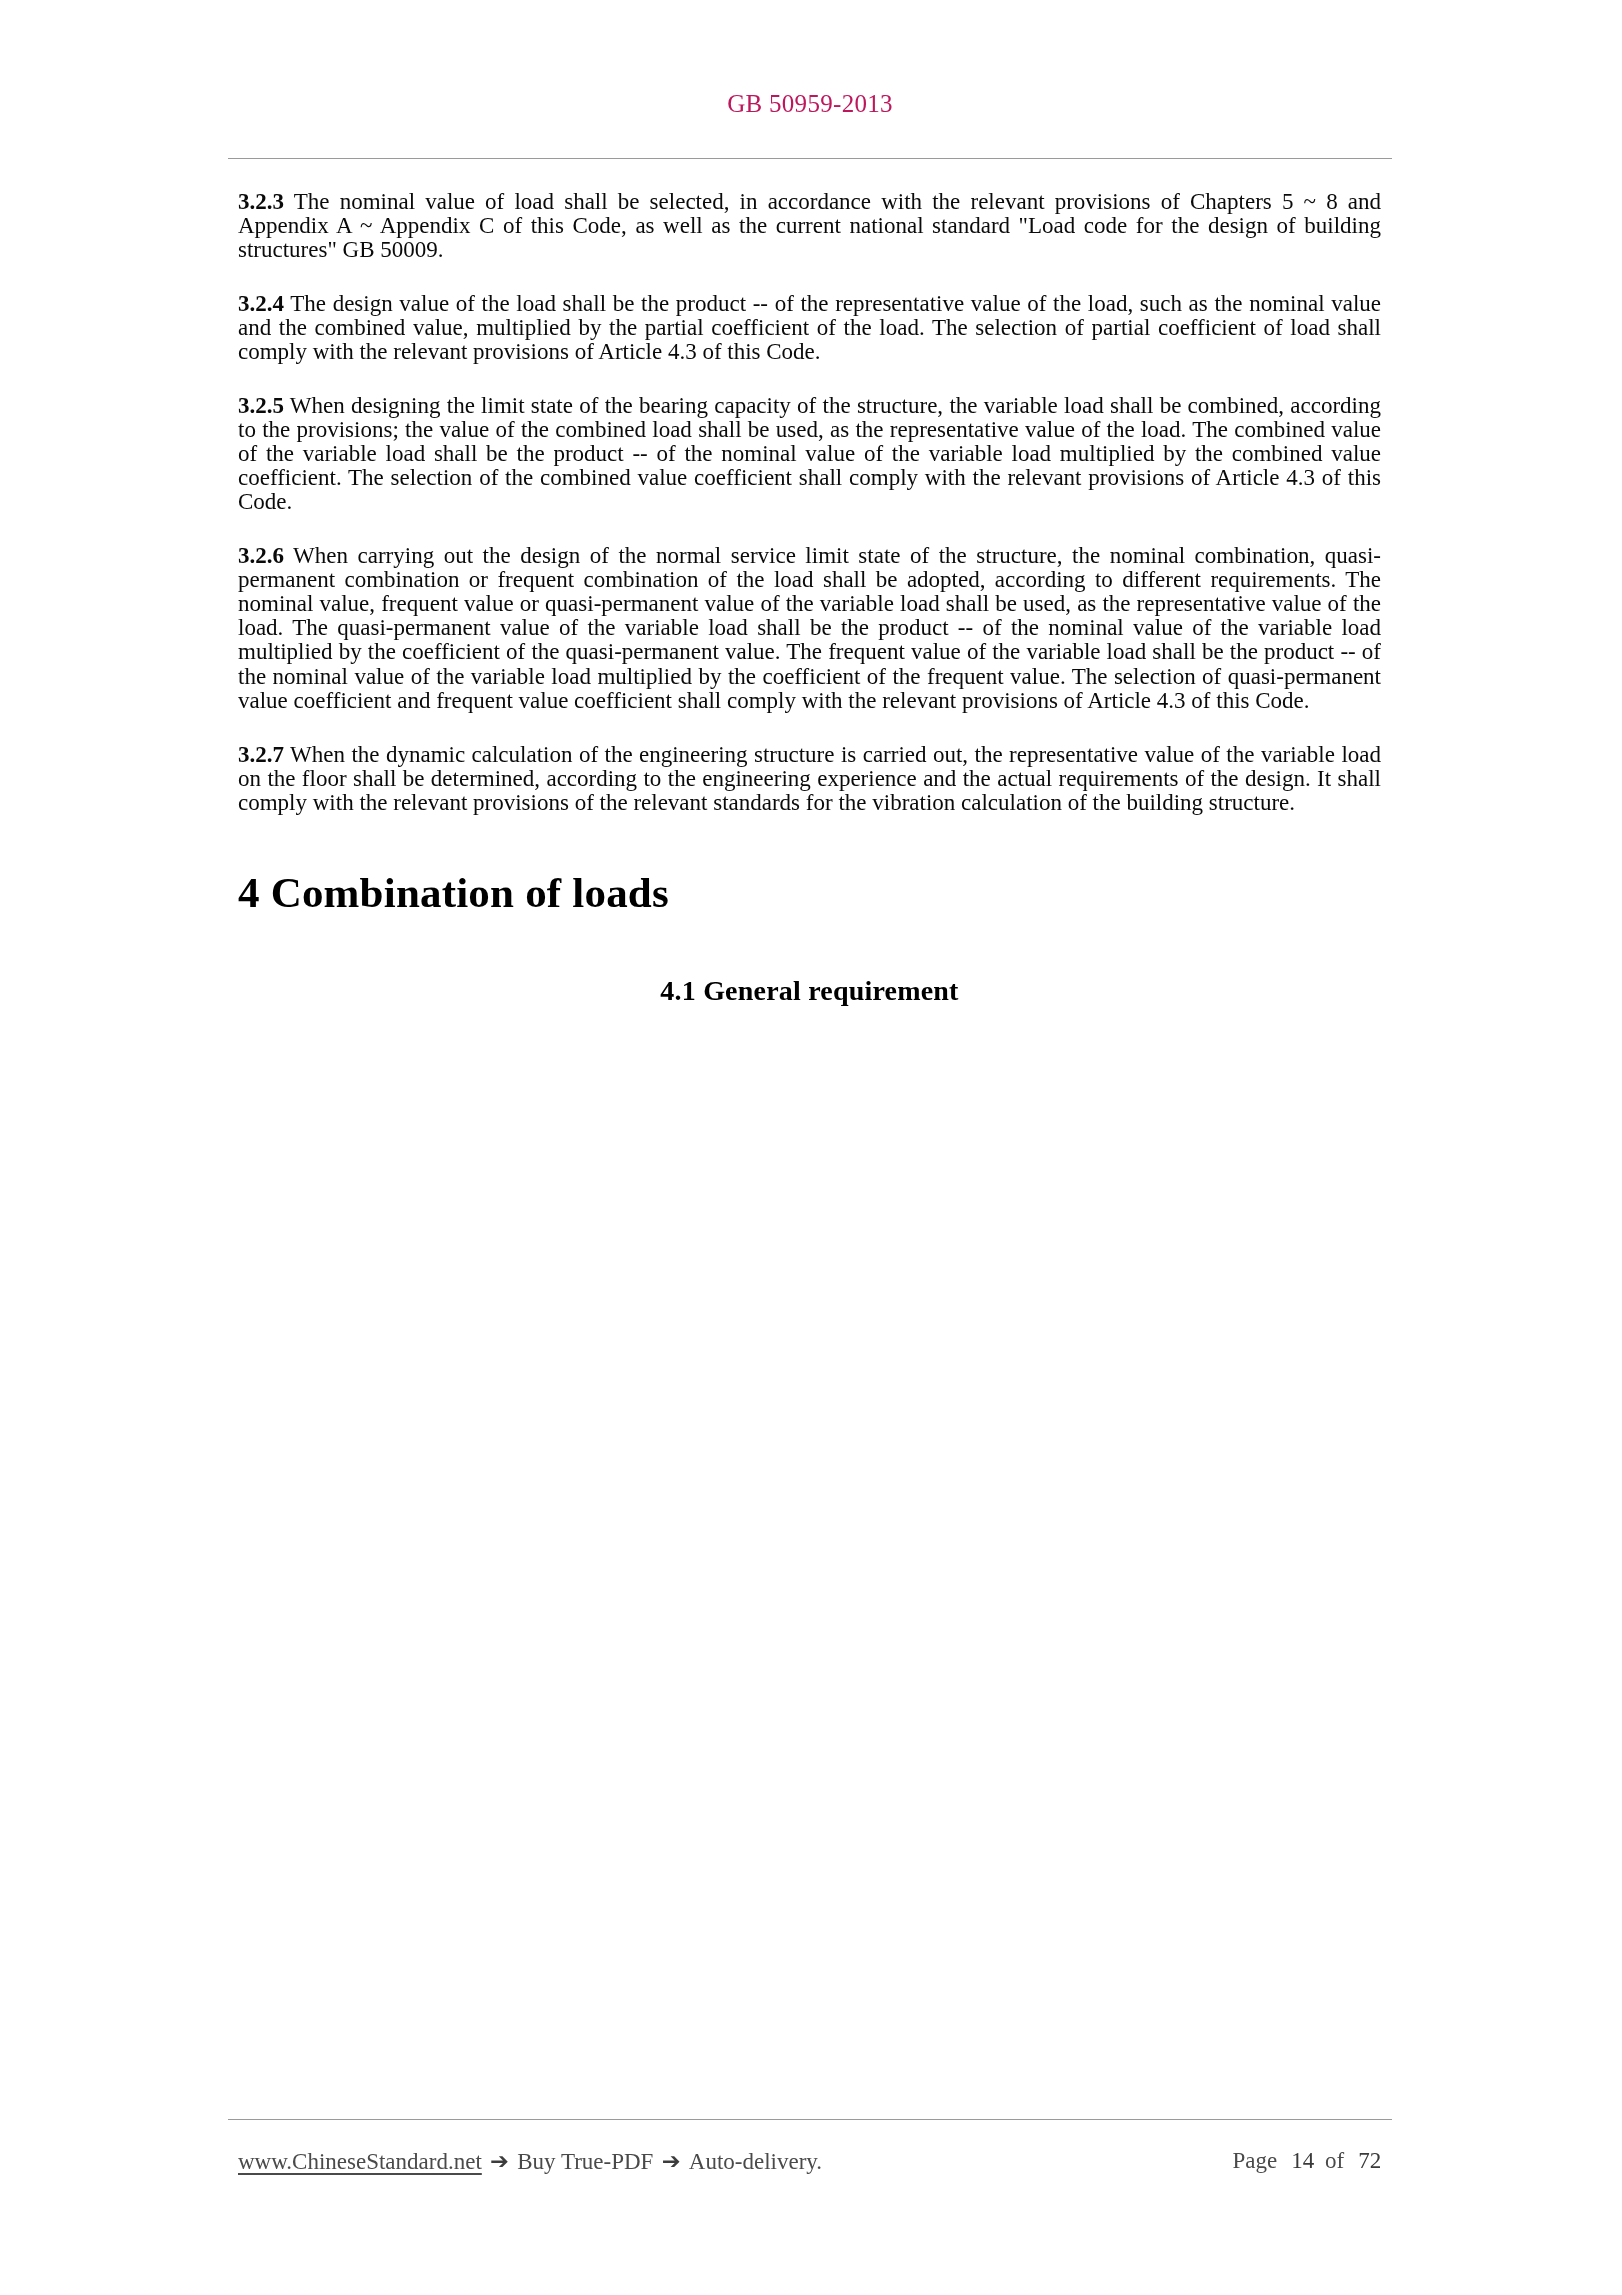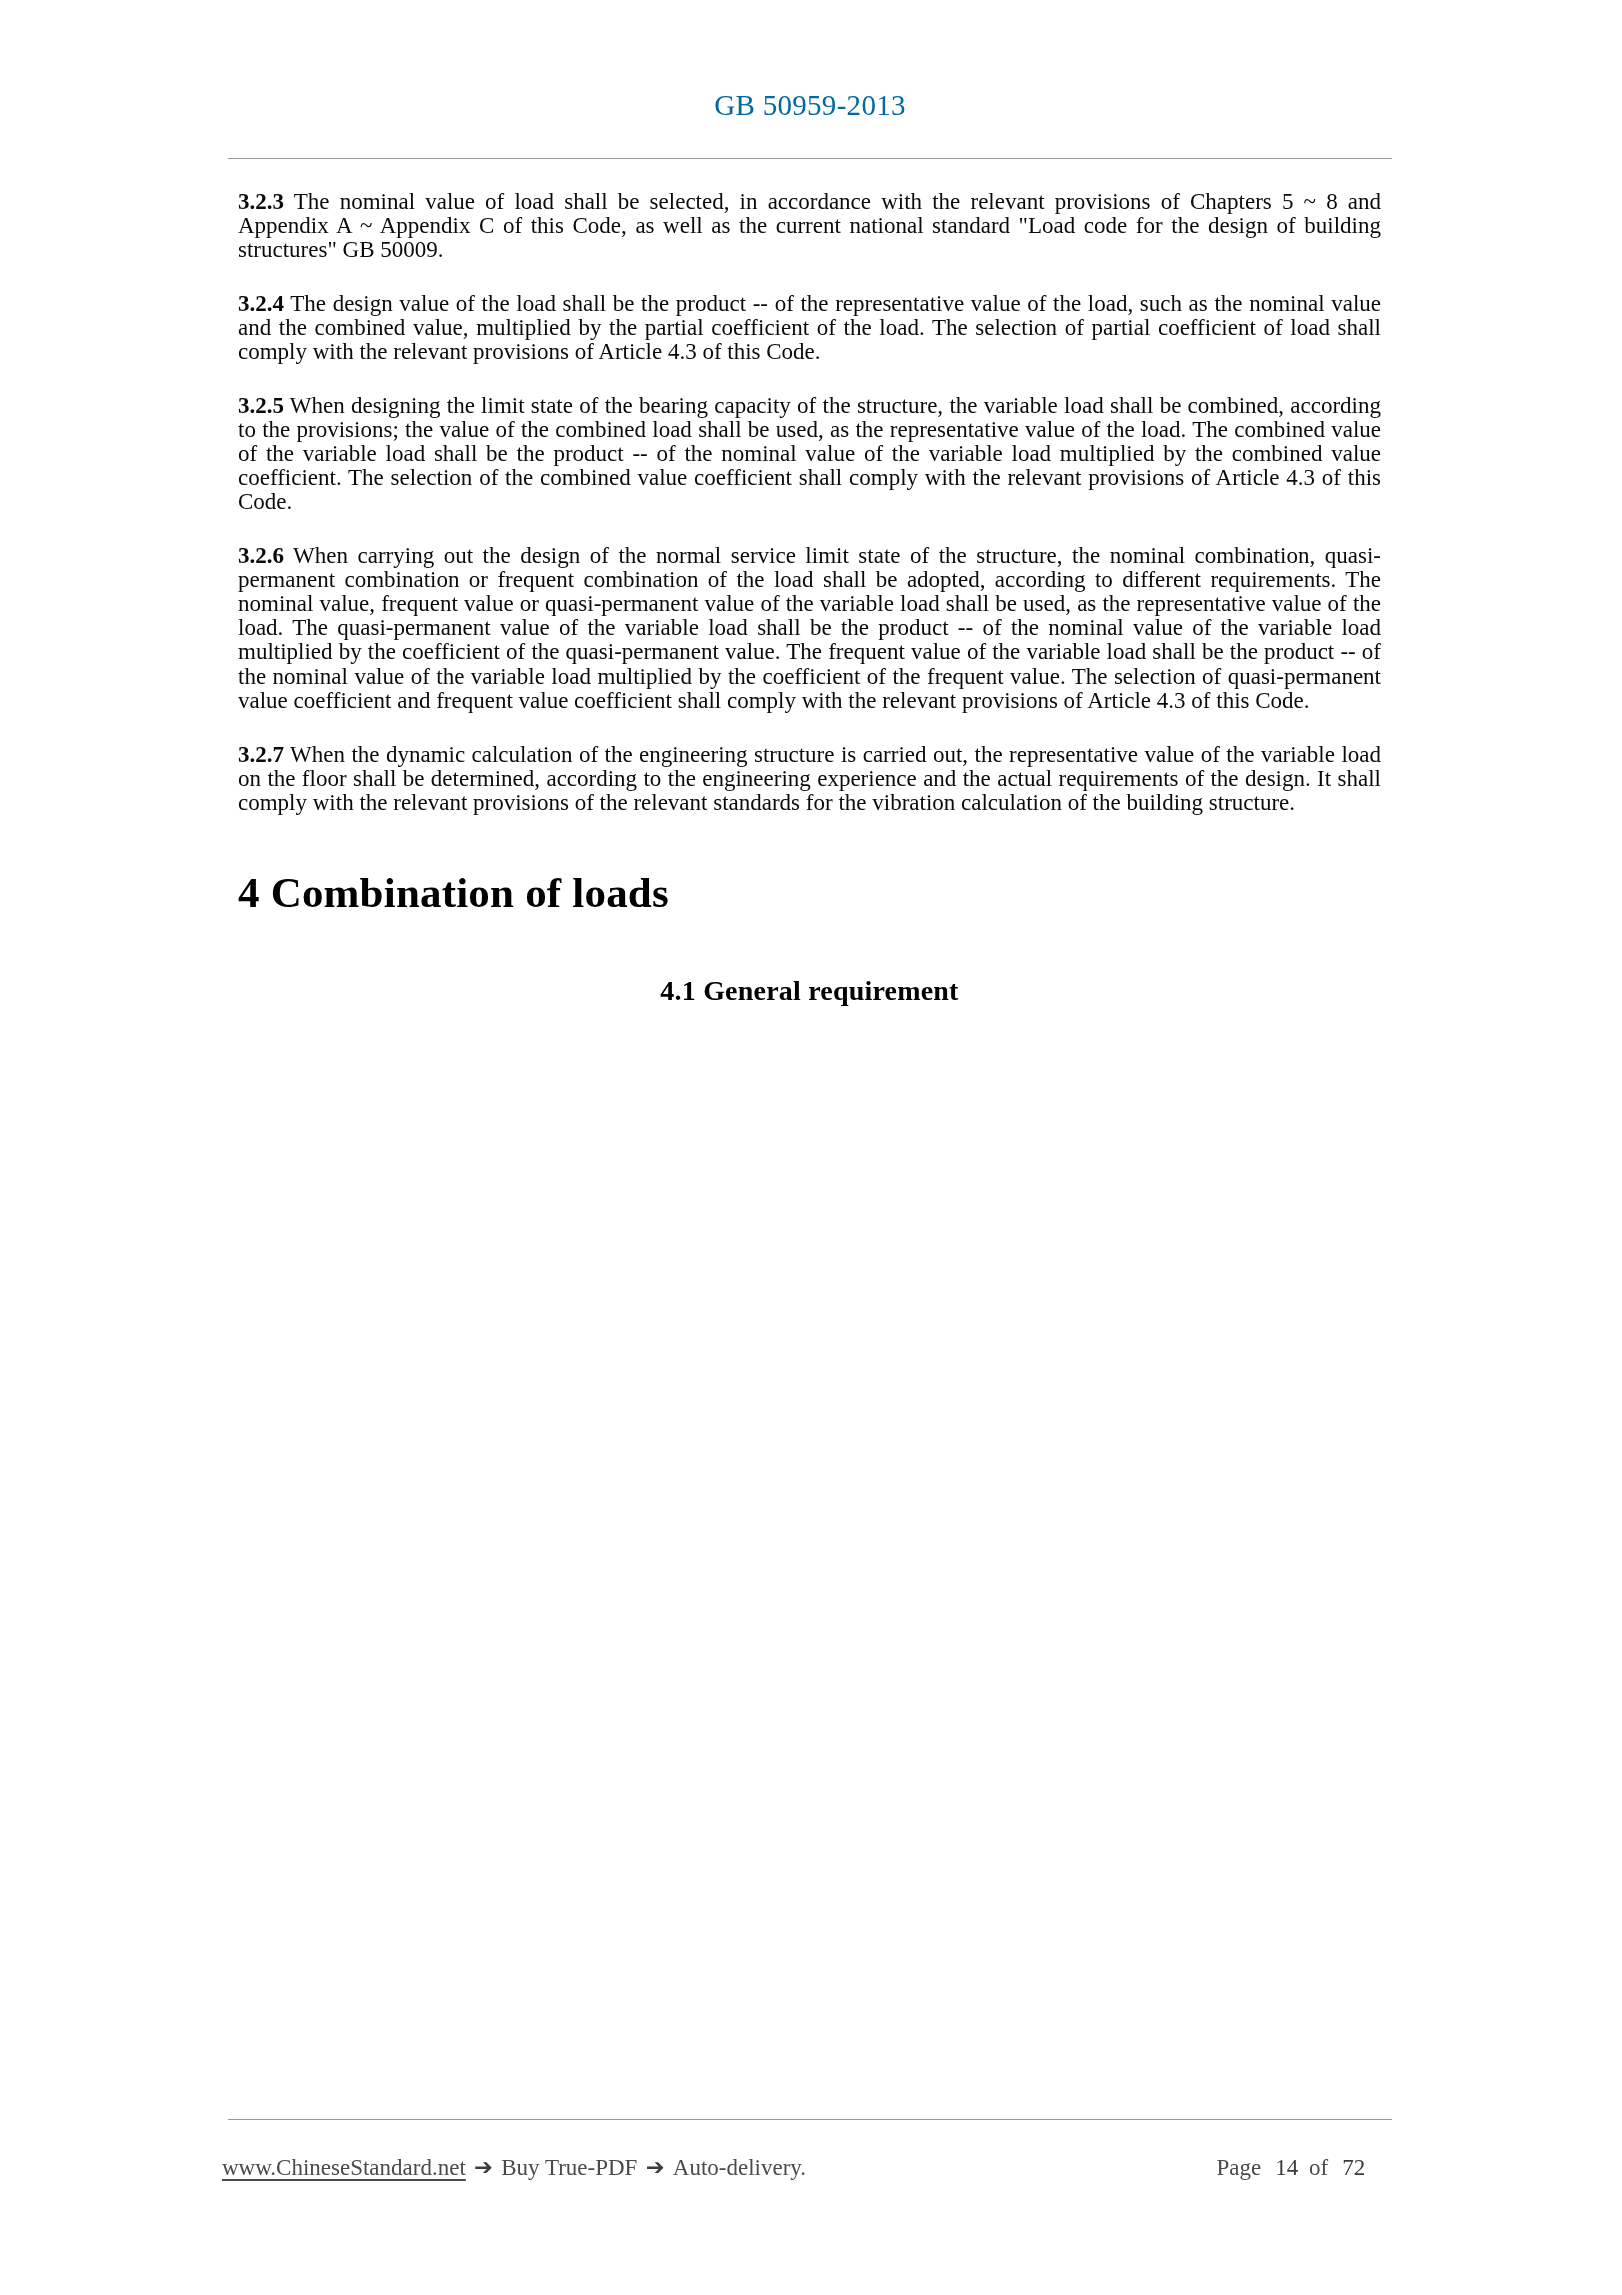--- a/index.html
+++ b/index.html
@@ -25,22 +25,22 @@
 
   
   .page-header {
     position: absolute;
     left: 228px;
     top: 90px;
     width: 1164px;
     text-align: center;
   }
   .page-header-title {
-    font-size: 29px;
-    color: #0369a1;
+    font-size: 25px;
+    color: #be185d;
     letter-spacing: 0.3px;
     line-height: 1.1;
   }
   .header-rule {
     position: absolute;
     left: 228px;
     top: 158px;
     width: 1164px;
     height: 0;
     border-top: 1.7px solid #9a9a9a;
@@ -106,26 +106,26 @@
   .footer-rule {
     position: absolute;
     left: 228px;
     top: 2119px;
     width: 1164px;
     height: 0;
     border-top: 1.7px solid #9a9a9a;
   }
   .page-footer {
     position: absolute;
-    left: 222px;
+    left: 238px;
     top: 2141px;
     width: 1155px;
     height: 40px;
     display: flex;
-    align-items: flex-end;
+    align-items: center;
     font-size: 23px;
     color: #4a4a4a;
   }
   .footer-left {
     display: flex;
     align-items: baseline;
     white-space: nowrap;
   }
   .footer-url {
     text-decoration: underline;

